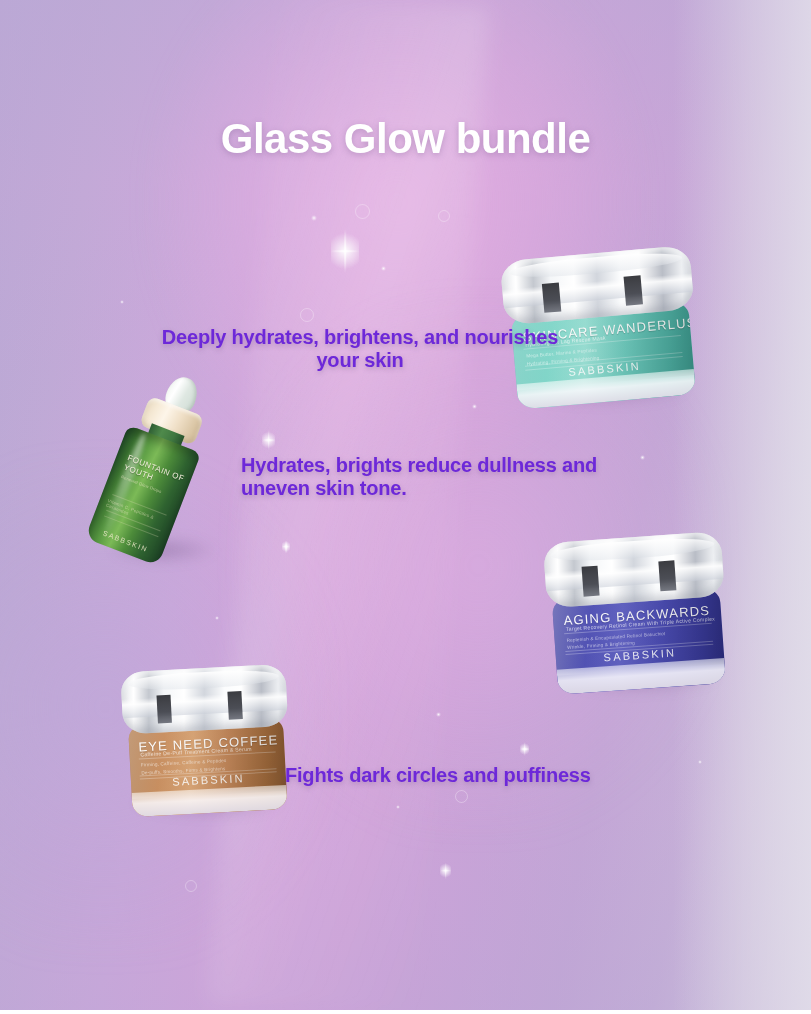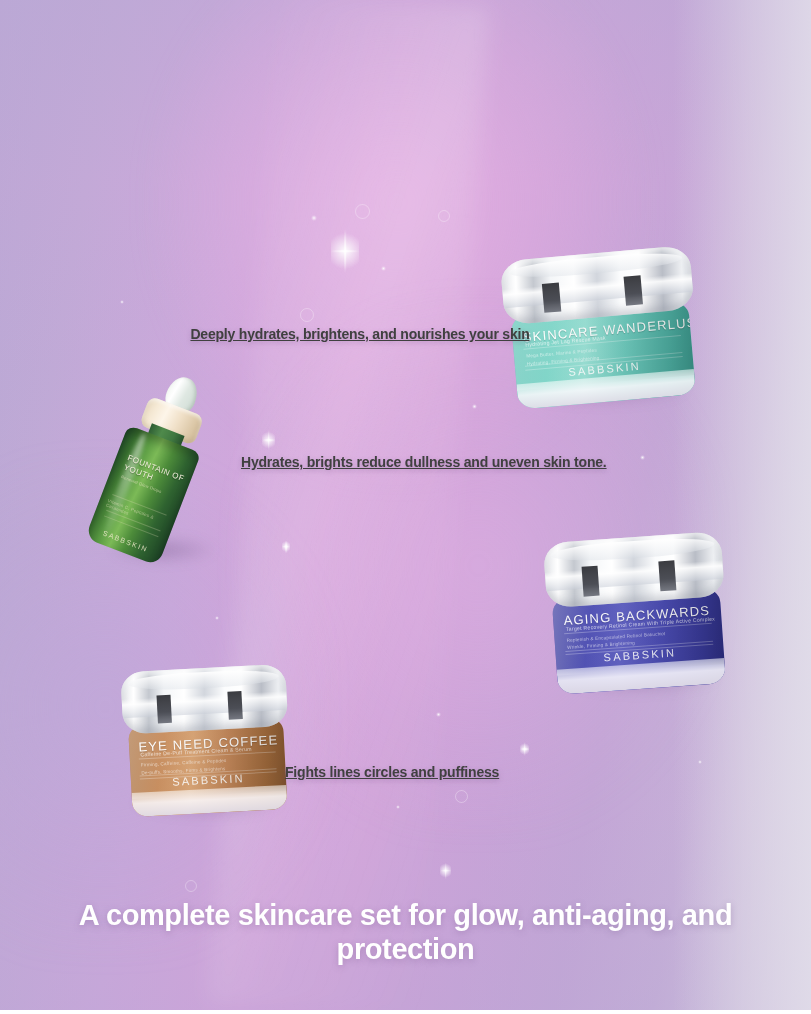--- a/index.html
+++ b/index.html
@@ -146,27 +146,26 @@
     top: 115px;
     text-align: center;
     color: #ffffff;
     font-size: 42px;
     font-weight: bold;
     letter-spacing: -0.5px;
     text-shadow: 0 2px 6px rgba(120,90,140,0.35);
   }
   .benefit {
     position: absolute;
-    color: #404040;
-    font-size: 14px;
+    color: #6d28d9;
+    font-size: 20px;
     font-weight: bold;
     line-height: 1.17;
     letter-spacing: -0.2px;
     text-shadow: 0 2px 5px rgba(120,90,140,0.38);
-    text-decoration: underline;
   }
   .b1 { left: 160px; top: 326px; width: 400px; text-align: center; }
   .b2 { left: 205px; top: 454px; width: 420px; text-align: left; margin-left: 36px; }
   .b3 { left: 180px; top: 600px; width: 380px; text-align: right; }
   .b4 { left: 285px; top: 764px; width: 400px; text-align: left; }
 
   .tagline {
     position: absolute;
     left: 60px;
     right: 60px;
@@ -460,20 +459,21 @@
     <div class="dot" style="left:120px;top:300px;width:4px;height:4px;"></div>
     <div class="dot" style="left:698px;top:760px;width:4px;height:4px;"></div>
 
     <div class="ring" style="left:355px;top:204px;width:13px;height:13px;"></div>
     <div class="ring" style="left:438px;top:210px;width:10px;height:10px;"></div>
     <div class="ring" style="left:300px;top:308px;width:12px;height:12px;"></div>
     <div class="ring" style="left:455px;top:790px;width:11px;height:11px;"></div>
     <div class="ring" style="left:185px;top:880px;width:10px;height:10px;"></div>
   </div>
 
+  <div class="headline">Glass Glow bundle</div>
 
   <div class="shadowblob" style="left:512px; top:372px; width:180px; height:34px;"></div>
   <div class="product" style="left:506px; top:253px; width:190px; height:152px; transform: rotate(-5deg);">
     <div class="jar">
       <div class="jar-body" style="background:linear-gradient(96deg,#5fc4b6 0%,#7fd5c8 22%,#98e0d4 40%,#6ecabd 62%,#4fb3a6 86%,#3e9f93 100%);">
         <div class="jar-label">
           <div class="label-title">SKINCARE WANDERLUST</div>
           <div class="label-sub">Hydrating Jet Lag Rescue Mask</div>
           <div class="label-rule" style="top:43%;"></div>
           <div class="label-sub2" style="white-space:pre-line;">Mega Butter, Marine &amp; Peptides
@@ -563,17 +563,16 @@
       </div>
       <div class="jar-lid">
         <div class="lid-toprim"></div>
         <div class="lid-band"></div>
         <div class="lid-dark l"></div>
         <div class="lid-dark r"></div>
       </div>
     </div>
   </div>
 
-  <div class="benefit b4">Fights lines circles and puffiness</div>
-
-  <div class="tagline">A complete skincare set for glow, anti-aging, and protection</div>
+  <div class="benefit b4">Fights dark circles and puffiness</div>
+
 
 </div>
 
 </body></html>

